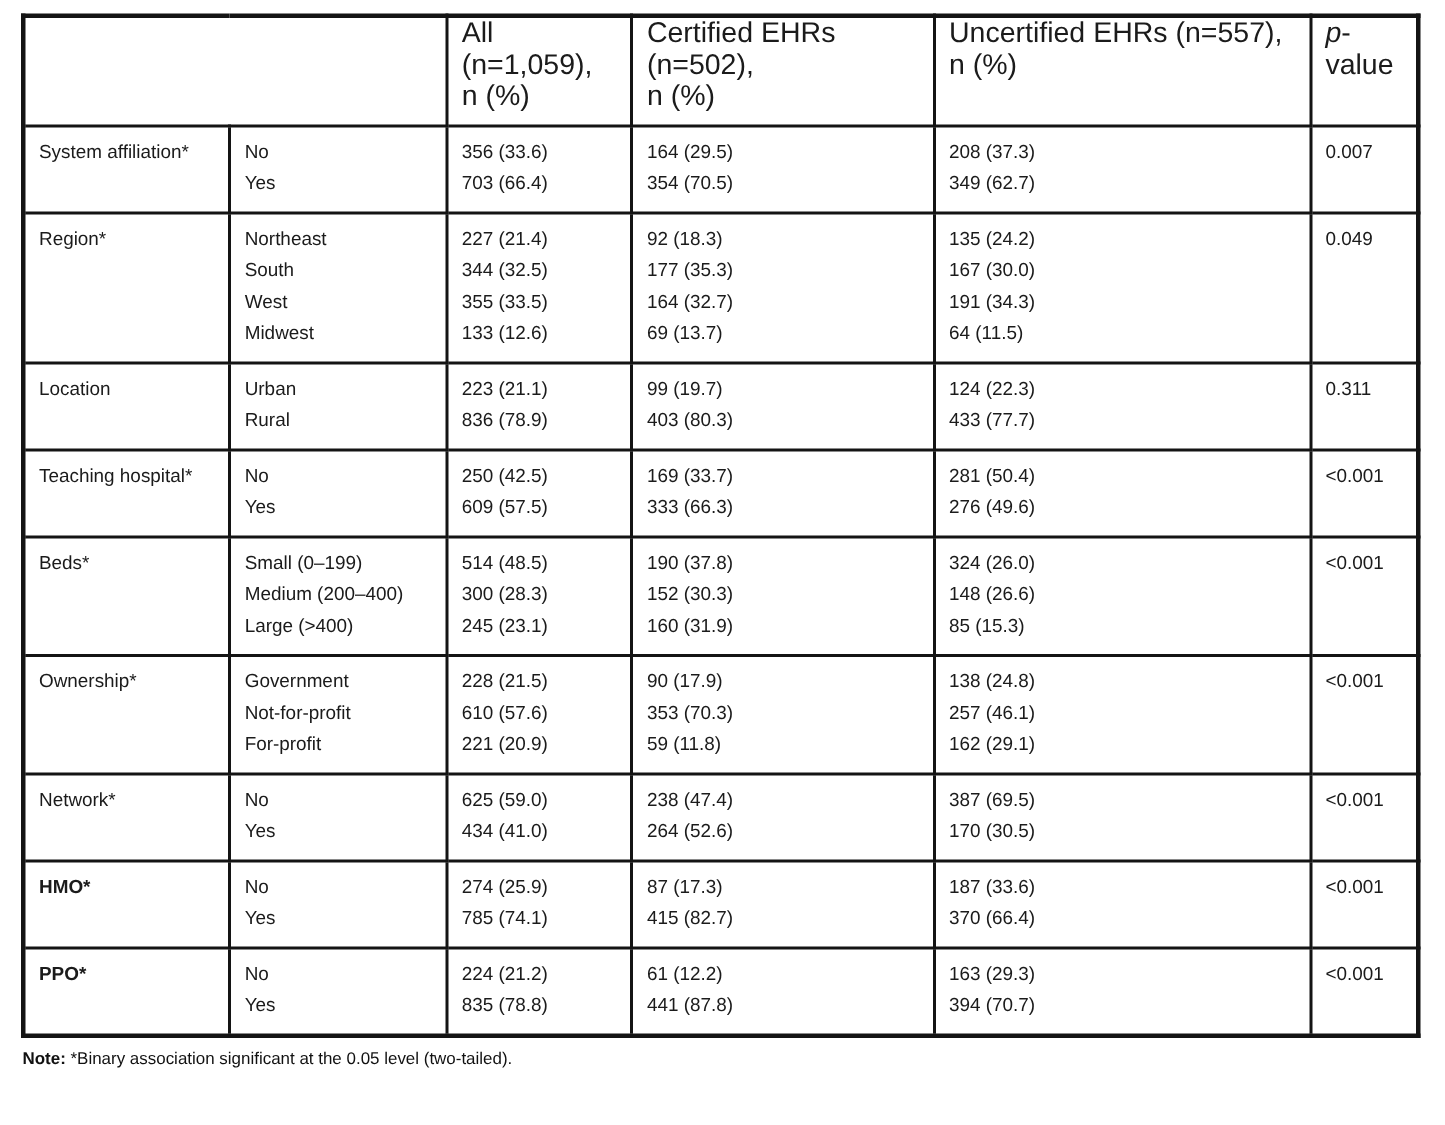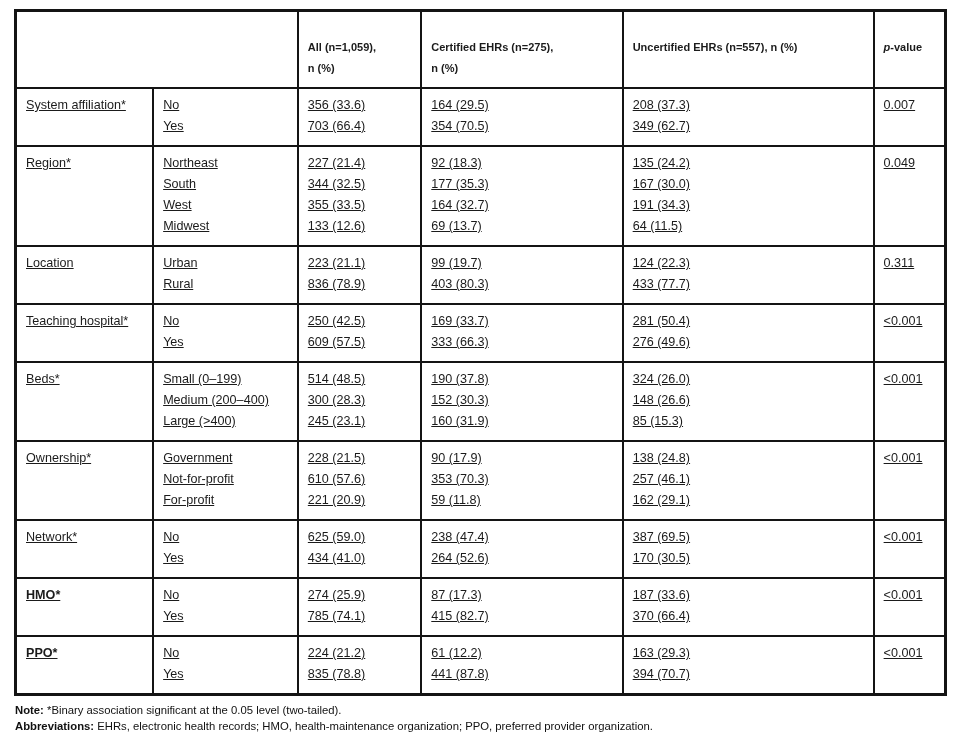--- a/index.html
+++ b/index.html
@@ -36,26 +36,26 @@
   table.char-table td {
     border: 2px solid #141414;
     vertical-align: top;
     text-align: left;
     padding: 6px 6px 8px 9px;
     font-size: 12.6px;
     color: #1b1b1b;
     overflow: hidden;
   }
   table.char-table th {
-    font-weight: bold;
+    font-weight: normal;
     line-height: 21px;
-    padding-top: 25px;
-    font-size: 11px;
-  }
-  table.char-table td { line-height: 21px; text-decoration: underline; }
+    padding-top: 0;
+    font-size: 19px;
+  }
+  table.char-table td { line-height: 21px; }
   .line { white-space: nowrap; }
   .footnotes {
     margin: 7px 0 14px 1px;
   }
   .footnote {
     font-size: 11.3px;
     line-height: 15.5px;
     color: #111;
   }
 </style>
@@ -75,21 +75,21 @@
       <col style="width:71px">
     </colgroup>
     <thead>
       <tr>
         <th colspan="2"></th>
         <th>
           <div>All (n=1,059),</div>
           <div>n (%)</div>
         </th>
         <th>
-          <div>Certified EHRs (n=275),</div>
+          <div>Certified EHRs (n=502),</div>
           <div>n (%)</div>
         </th>
         <th>
           <div>Uncertified EHRs (n=557), n (%)</div>
         </th>
         <th><span class="ital">p</span><span>-value</span></th>
       </tr>
     </thead>
     <tbody id="table-body">
         <tr>
@@ -324,18 +324,15 @@
             <div class="line">&lt;0.001</div>
           </td>
         </tr>
       </tbody>
   </table>
 
   <div class="footnotes">
     <div class="footnote">
       <span class="bold">Note:</span><span> *Binary association significant at the 0.05 level (two-tailed).</span>
     </div>
-    <div class="footnote">
-      <span class="bold">Abbreviations:</span><span> EHRs, electronic health records; HMO, health-maintenance organization; PPO, preferred provider organization.</span>
-    </div>
   </div>
 
 </div>
 
 </body></html>

